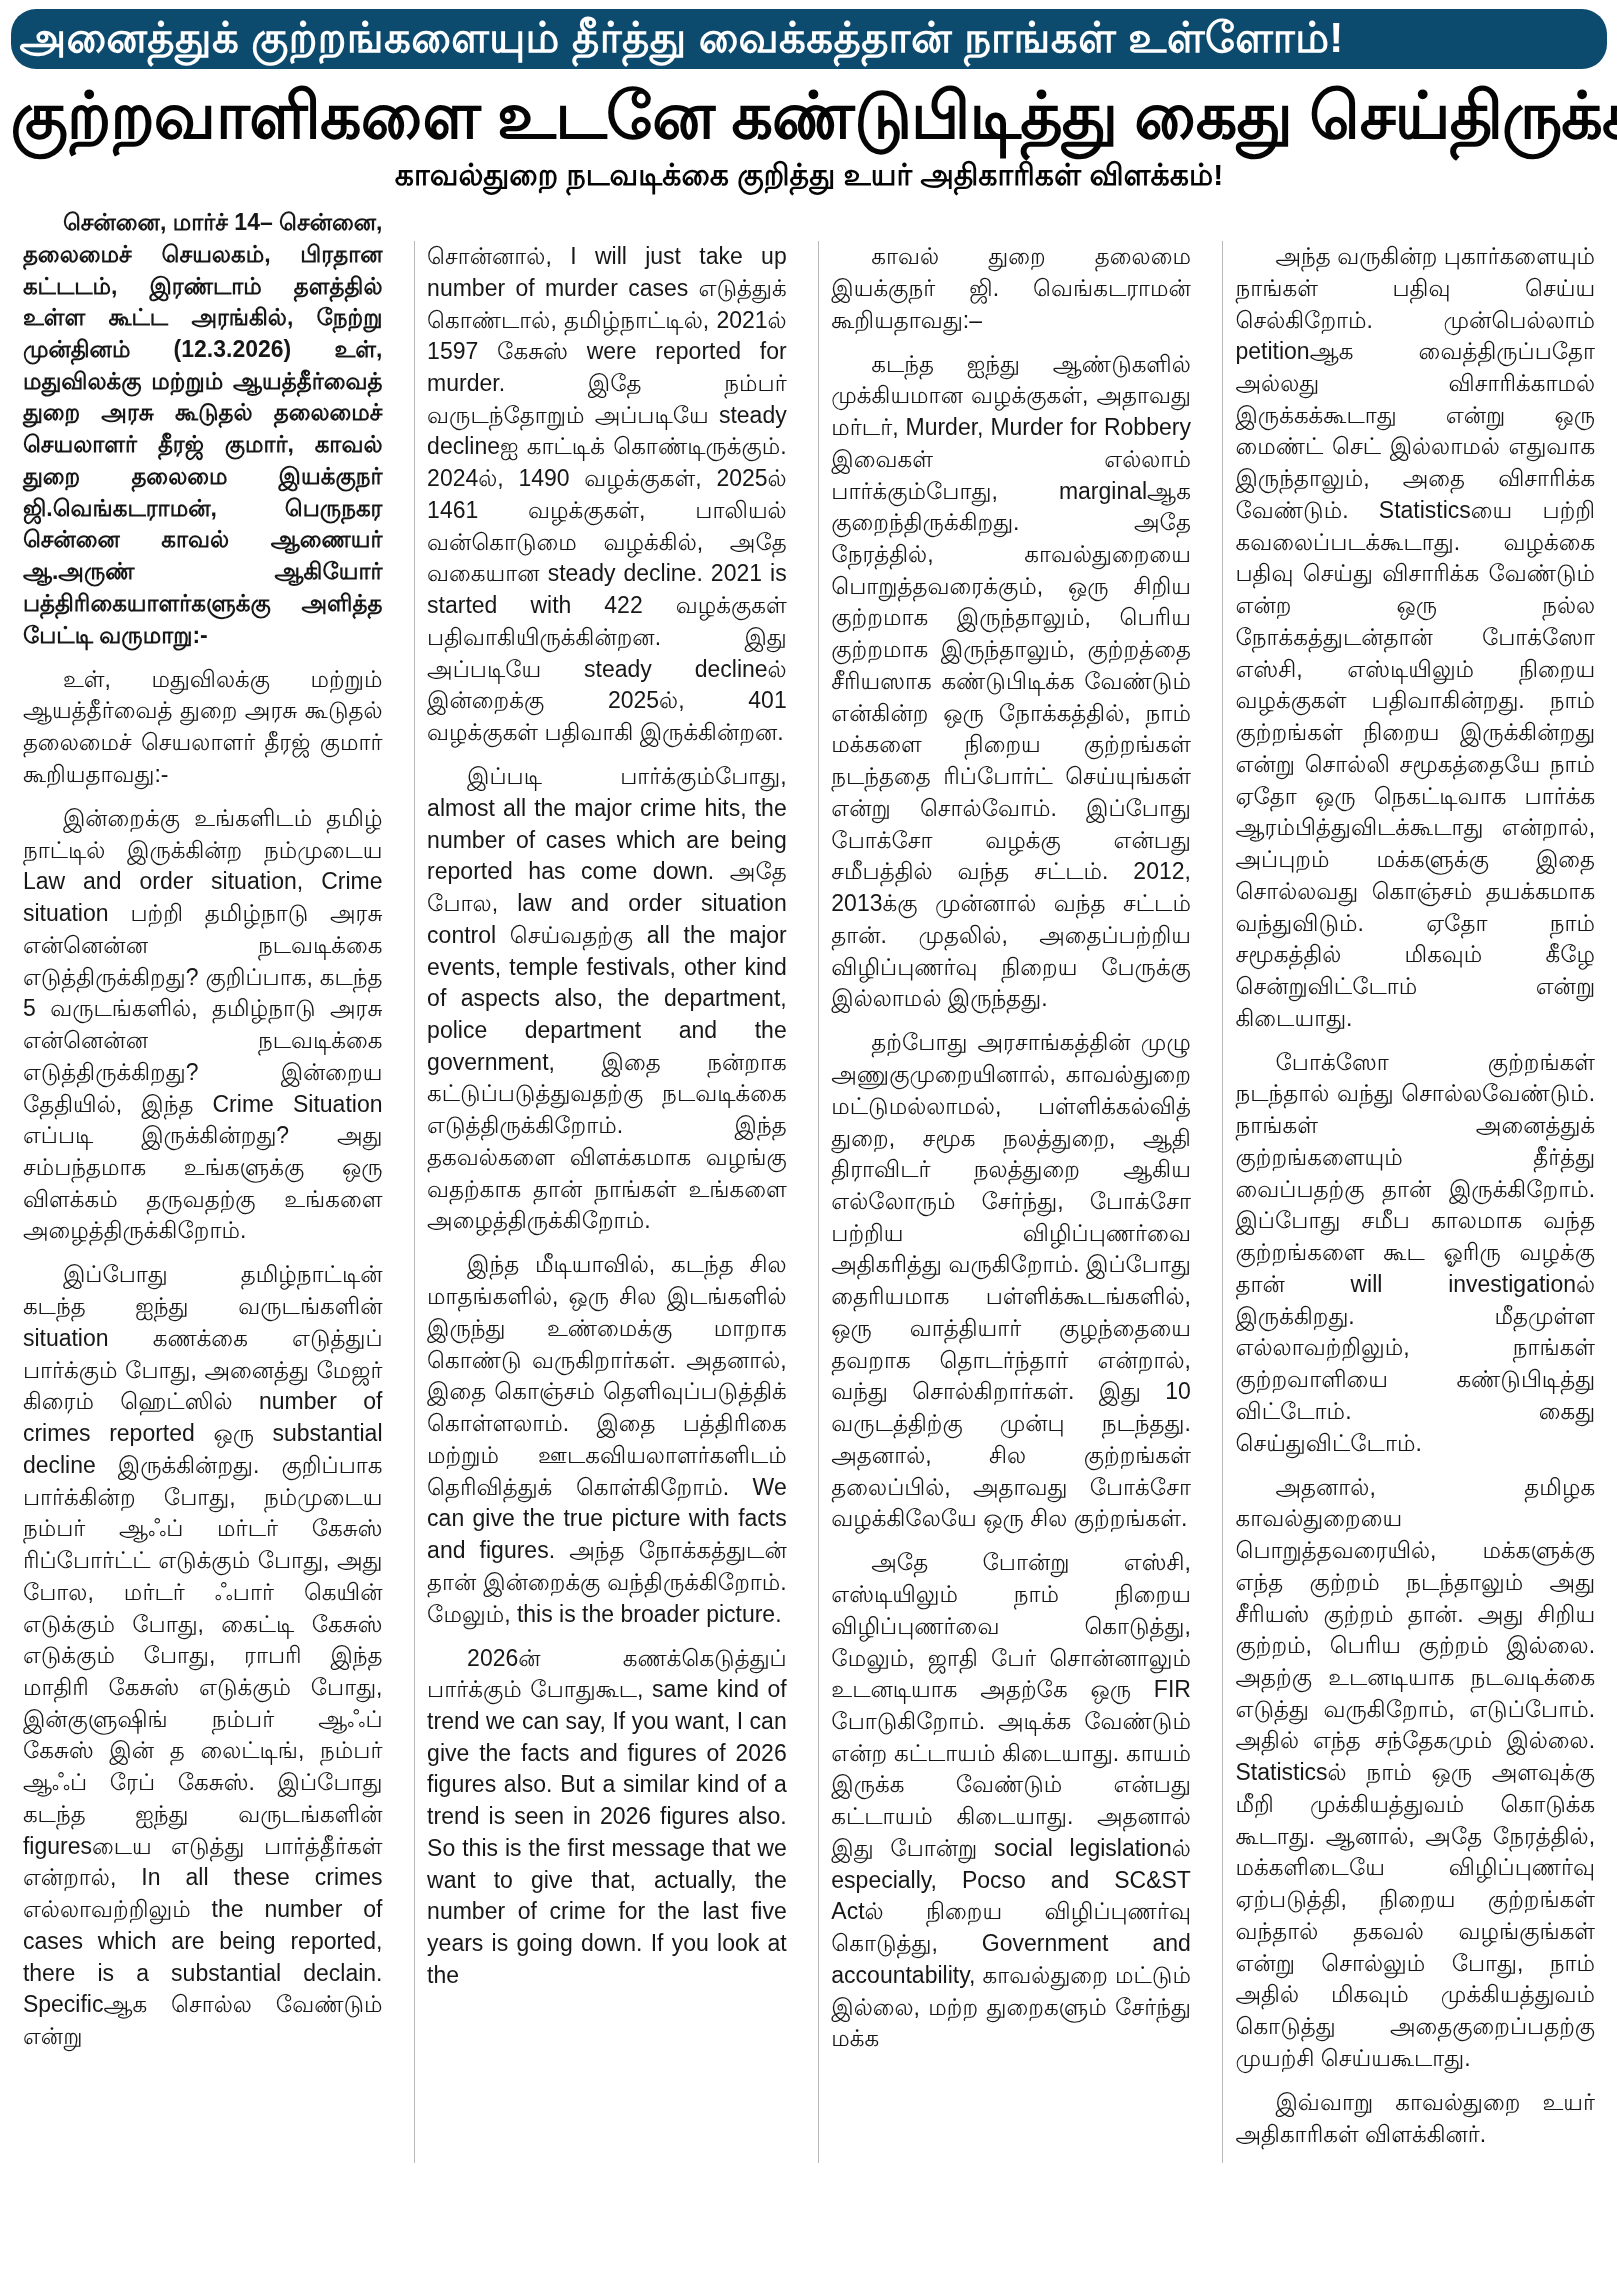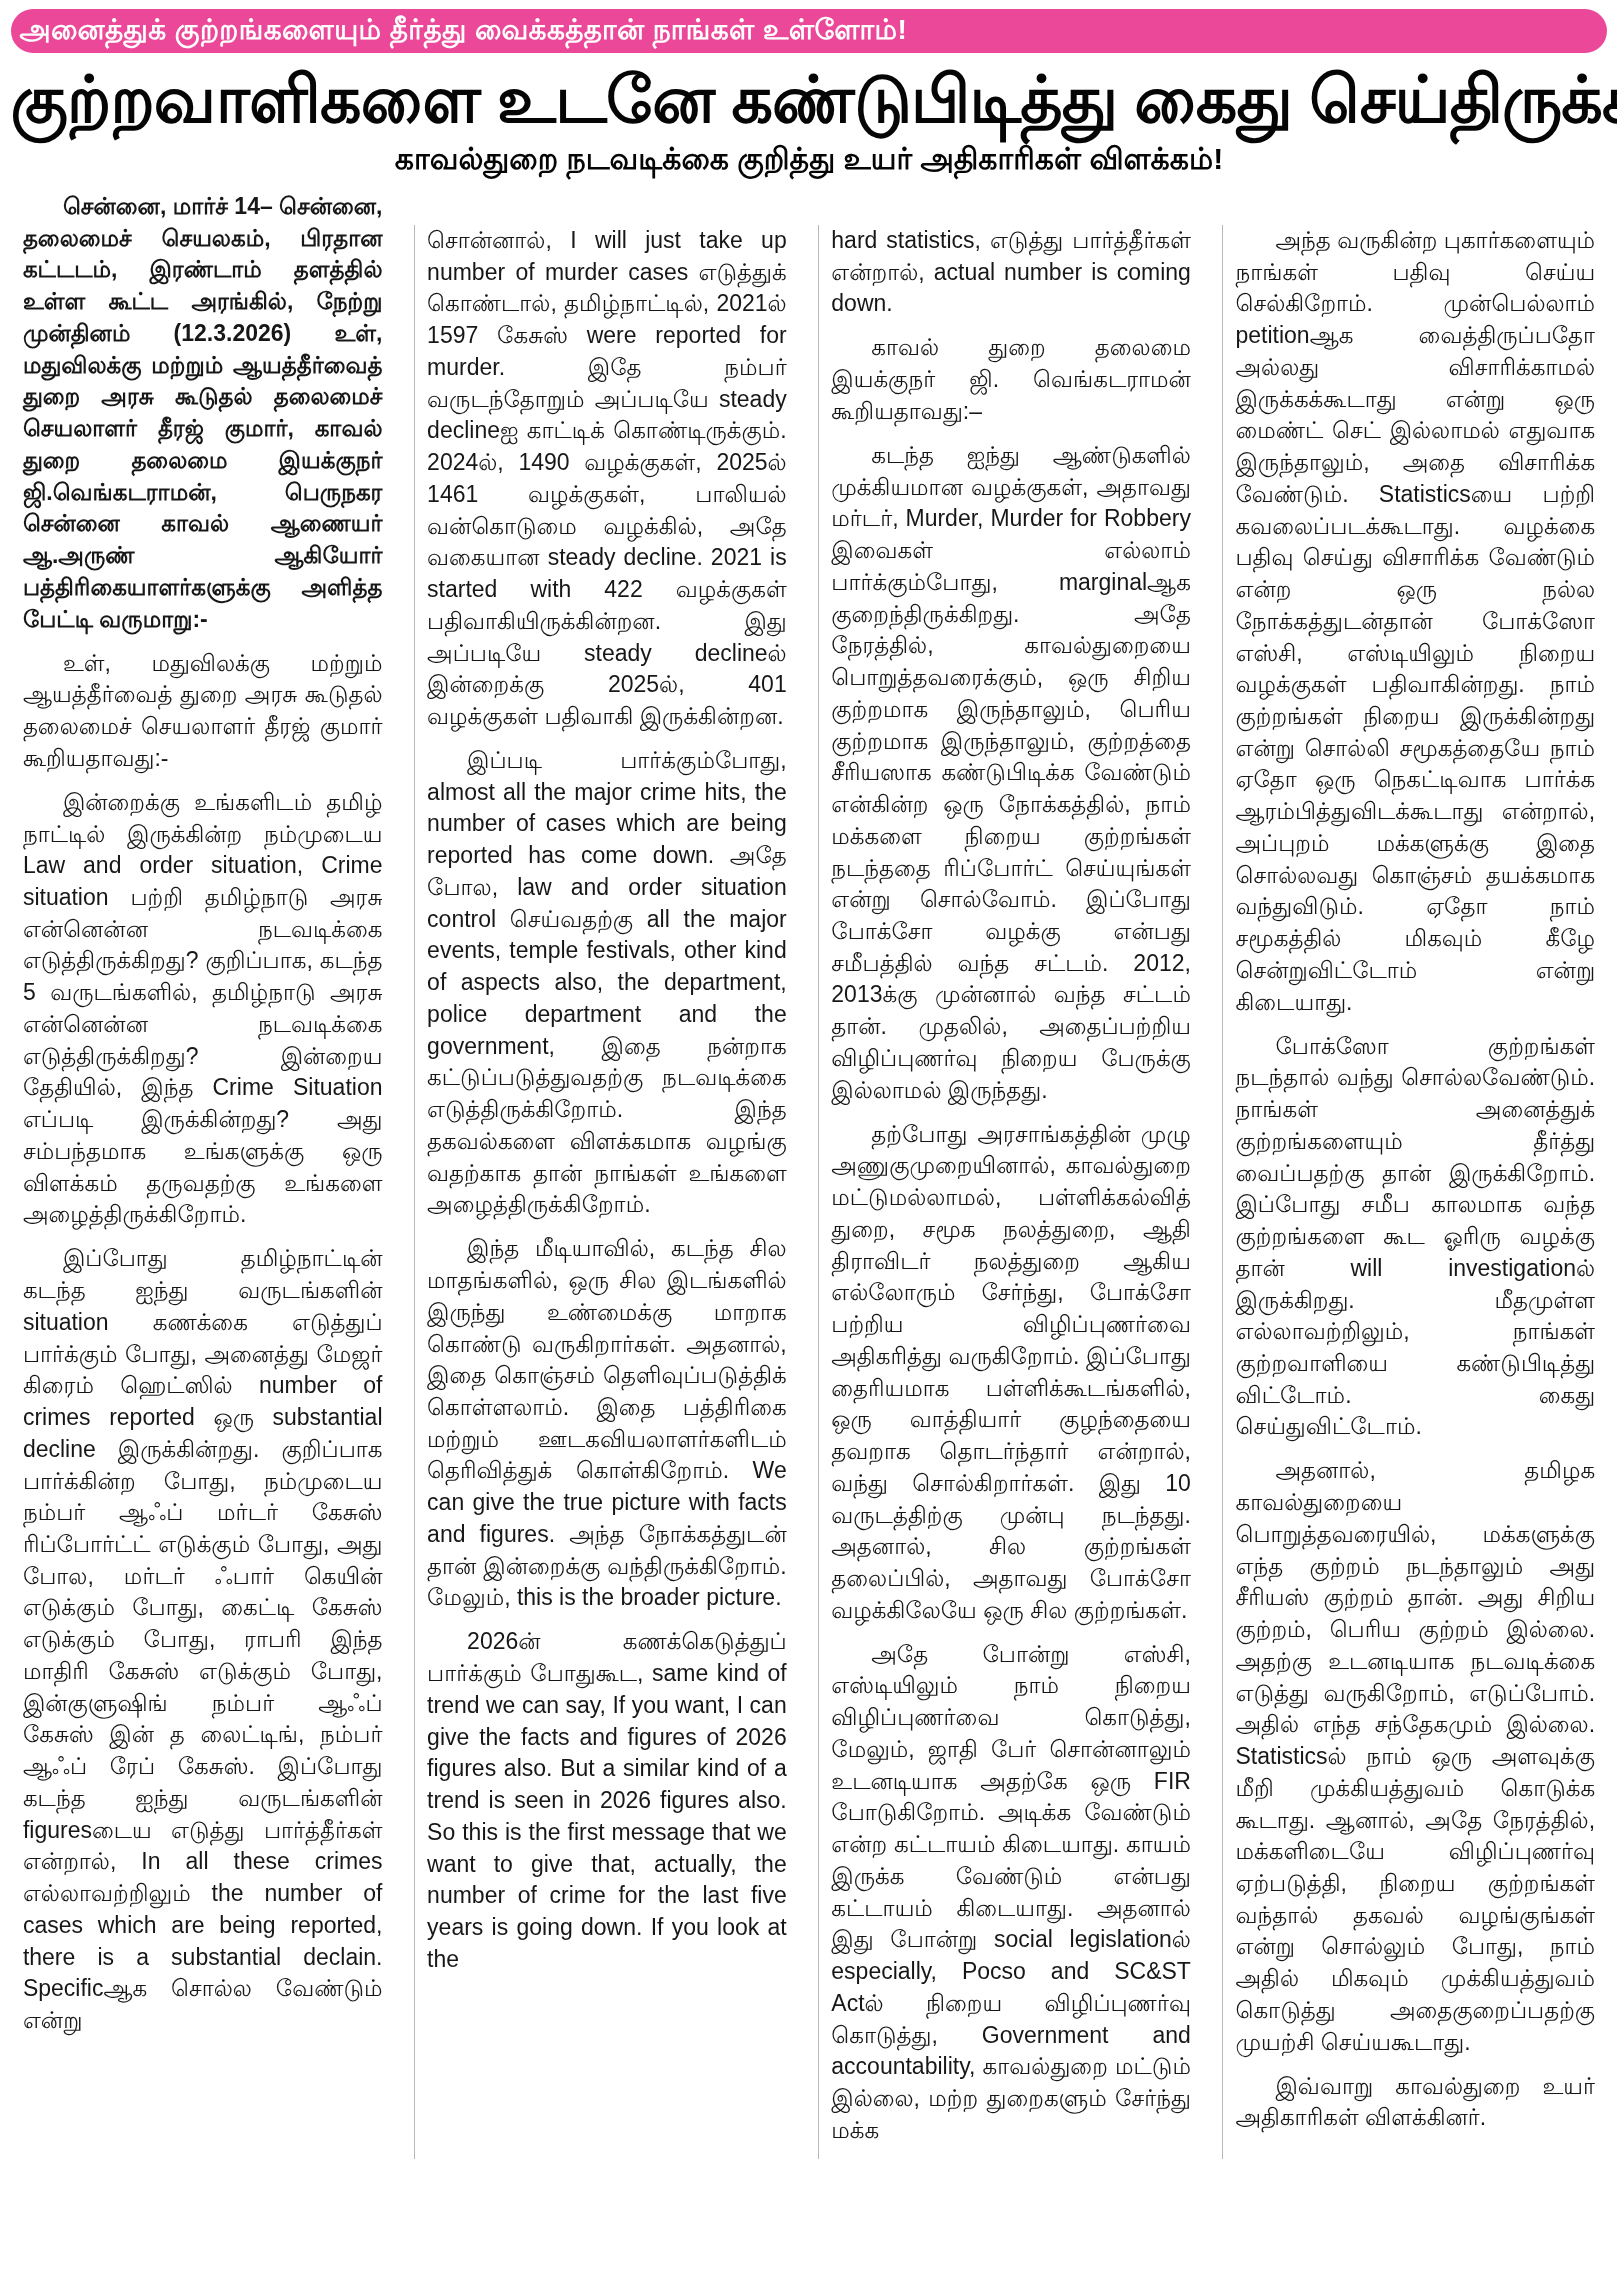--- a/index.html
+++ b/index.html
@@ -14,24 +14,24 @@
   }
   .page {
     width: 1618px;
     height: 2273px;
     box-sizing: border-box;
     padding: 8.8px 10.6px 0 10.6px;
     overflow: hidden;
     background: #ffffff;
   }
   .banner {
-    background: #ec4899;
+    background: #0c4a6e;
     color: #ffffff;
     font-weight: bold;
-    font-size: 28px;
+    font-size: 42px;
     line-height: 1.15;
     padding: 5.3px 12.3px 7px 8.8px;
     letter-spacing: 0.4px;
     border-radius: 25px;
   }
   .headline {
     margin: 12.3px 0 3.5px 0;
     font-size: 65px;
     line-height: 1.04;
     font-weight: 800;
@@ -99,21 +99,20 @@
         <p>இன்றைக்கு உங்களிடம் தமிழ் நாட்டில் இருக்கின்ற நம்முடைய Law and order situation, Crime situation பற்றி தமிழ்நாடு அரசு என்னென்ன நடவடிக்கை எடுத்திருக்கிறது? குறிப்பாக, கடந்த 5 வருடங்களில், தமிழ்நாடு அரசு என்னென்ன நடவடிக்கை எடுத்திருக்கிறது? இன்றைய தேதியில், இந்த Crime Situation எப்படி இருக்கின்றது? அது சம்பந்தமாக உங்களுக்கு ஒரு விளக்கம் தருவதற்கு உங்களை அழைத்திருக்கிறோம்.</p>
         <p>இப்போது தமிழ்நாட்டின் கடந்த ஐந்து வருடங்களின் situation கணக்கை எடுத்துப் பார்க்கும் போது, அனைத்து மேஜர் கிரைம் ஹெட்ஸில் number of crimes reported ஒரு substantial decline இருக்கின்றது. குறிப்பாக பார்க்கின்ற போது, நம்முடைய நம்பர் ஆஃப் மர்டர் கேசுஸ் ரிப்போர்ட்ட் எடுக்கும் போது, அது போல, மர்டர் ஃபார் கெயின் எடுக்கும் போது, கைட்டி கேசுஸ் எடுக்கும் போது, ராபரி இந்த மாதிரி கேசுஸ் எடுக்கும் போது, இன்குளுஷிங் நம்பர் ஆஃப் கேசுஸ் இன் த லைட்டிங், நம்பர் ஆஃப் ரேப் கேசுஸ். இப்போது கடந்த ஐந்து வருடங்களின் figuresடைய எடுத்து பார்த்தீர்கள் என்றால், In all these crimes எல்லாவற்றிலும் the number of cases which are being reported, there is a substantial declain. Specificஆக சொல்ல வேண்டும் என்று</p>
       </div>
     <div class="col">
         <p class="cont">சொன்னால், I will just take up number of murder cases எடுத்துக் கொண்டால், தமிழ்நாட்டில், 2021ல் 1597 கேசுஸ் were reported for murder. இதே நம்பர் வருடந்தோறும் அப்படியே steady declineஐ காட்டிக் கொண்டிருக்கும். 2024ல், 1490 வழக்குகள், 2025ல் 1461 வழக்குகள், பாலியல் வன்கொடுமை வழக்கில், அதே வகையான steady decline. 2021 is started with 422 வழக்குகள் பதிவாகியிருக்கின்றன. இது அப்படியே steady declineல் இன்றைக்கு 2025ல், 401 வழக்குகள் பதிவாகி இருக்கின்றன.</p>
         <p>இப்படி பார்க்கும்போது, almost all the major crime hits, the number of cases which are being reported has come down. அதே போல, law and order situation control செய்வதற்கு all the major events, temple festivals, other kind of aspects also, the department, police department and the government, இதை நன்றாக கட்டுப்படுத்துவதற்கு நடவடிக்கை எடுத்திருக்கிறோம். இந்த தகவல்களை விளக்கமாக வழங்கு வதற்காக தான் நாங்கள் உங்களை அழைத்திருக்கிறோம்.</p>
         <p>இந்த மீடியாவில், கடந்த சில மாதங்களில், ஒரு சில இடங்களில் இருந்து உண்மைக்கு மாறாக கொண்டு வருகிறார்கள். அதனால், இதை கொஞ்சம் தெளிவுப்படுத்திக் கொள்ளலாம். இதை பத்திரிகை மற்றும் ஊடகவியலாளர்களிடம் தெரிவித்துக் கொள்கிறோம். We can give the true picture with facts and figures. அந்த நோக்கத்துடன் தான் இன்றைக்கு வந்திருக்கிறோம். மேலும், this is the broader picture.</p>
         <p>2026ன் கணக்கெடுத்துப் பார்க்கும் போதுகூட, same kind of trend we can say, If you want, I can give the facts and figures of 2026 figures also. But a similar kind of a trend is seen in 2026 figures also. So this is the first message that we want to give that, actually, the number of crime for the last five years is going down. If you look at the</p>
       </div>
     <div class="col">
-        <p class="cont">hard statistics, எடுத்து பார்த்தீர்கள் என்றால், actual number is coming down.</p>
         <p>காவல் துறை தலைமை இயக்குநர் ஜி. வெங்கடராமன் கூறியதாவது:–</p>
         <p>கடந்த ஐந்து ஆண்டுகளில் முக்கியமான வழக்குகள், அதாவது மர்டர், Murder, Murder for Robbery இவைகள் எல்லாம் பார்க்கும்போது, marginalஆக குறைந்திருக்கிறது. அதே நேரத்தில், காவல்துறையை பொறுத்தவரைக்கும், ஒரு சிறிய குற்றமாக இருந்தாலும், பெரிய குற்றமாக இருந்தாலும், குற்றத்தை சீரியஸாக கண்டுபிடிக்க வேண்டும் என்கின்ற ஒரு நோக்கத்தில், நாம் மக்களை நிறைய குற்றங்கள் நடந்ததை ரிப்போர்ட் செய்யுங்கள் என்று சொல்வோம். இப்போது போக்சோ வழக்கு என்பது சமீபத்தில் வந்த சட்டம். 2012, 2013க்கு முன்னால் வந்த சட்டம் தான். முதலில், அதைப்பற்றிய விழிப்புணர்வு நிறைய பேருக்கு இல்லாமல் இருந்தது.</p>
         <p>தற்போது அரசாங்கத்தின் முழு அணுகுமுறையினால், காவல்துறை மட்டுமல்லாமல், பள்ளிக்கல்வித் துறை, சமூக நலத்துறை, ஆதி திராவிடர் நலத்துறை ஆகிய எல்லோரும் சேர்ந்து, போக்சோ பற்றிய விழிப்புணர்வை அதிகரித்து வருகிறோம். இப்போது தைரியமாக பள்ளிக்கூடங்களில், ஒரு வாத்தியார் குழந்தையை தவறாக தொடர்ந்தார் என்றால், வந்து சொல்கிறார்கள். இது 10 வருடத்திற்கு முன்பு நடந்தது. அதனால், சில குற்றங்கள் தலைப்பில், அதாவது போக்சோ வழக்கிலேயே ஒரு சில குற்றங்கள்.</p>
         <p>அதே போன்று எஸ்சி, எஸ்டியிலும் நாம் நிறைய விழிப்புணர்வை கொடுத்து, மேலும், ஜாதி பேர் சொன்னாலும் உடனடியாக அதற்கே ஒரு FIR போடுகிறோம். அடிக்க வேண்டும் என்ற கட்டாயம் கிடையாது. காயம் இருக்க வேண்டும் என்பது கட்டாயம் கிடையாது. அதனால் இது போன்று social legislationல் especially, Pocso and SC&amp;ST Actல் நிறைய விழிப்புணர்வு கொடுத்து, Government and accountability, காவல்துறை மட்டும் இல்லை, மற்ற துறைகளும் சேர்ந்து மக்க</p>
       </div>
     <div class="col">
         <p>அந்த வருகின்ற புகார்களையும் நாங்கள் பதிவு செய்ய செல்கிறோம். முன்பெல்லாம் petitionஆக வைத்திருப்பதோ அல்லது விசாரிக்காமல் இருக்கக்கூடாது என்று ஒரு மைண்ட் செட் இல்லாமல் எதுவாக இருந்தாலும், அதை விசாரிக்க வேண்டும். Statisticsயை பற்றி கவலைப்படக்கூடாது. வழக்கை பதிவு செய்து விசாரிக்க வேண்டும் என்ற ஒரு நல்ல நோக்கத்துடன்தான் போக்ஸோ எஸ்சி, எஸ்டியிலும் நிறைய வழக்குகள் பதிவாகின்றது. நாம் குற்றங்கள் நிறைய இருக்கின்றது என்று சொல்லி சமூகத்தையே நாம் ஏதோ ஒரு நெகட்டிவாக பார்க்க ஆரம்பித்துவிடக்கூடாது என்றால், அப்புறம் மக்களுக்கு இதை சொல்லவது கொஞ்சம் தயக்கமாக வந்துவிடும். ஏதோ நாம் சமூகத்தில் மிகவும் கீழே சென்றுவிட்டோம் என்று கிடையாது.</p>
         <p>போக்ஸோ குற்றங்கள் நடந்தால் வந்து சொல்லவேண்டும். நாங்கள் அனைத்துக் குற்றங்களையும் தீர்த்து வைப்பதற்கு தான் இருக்கிறோம். இப்போது சமீப காலமாக வந்த குற்றங்களை கூட ஓரிரு வழக்கு தான் will investigationல் இருக்கிறது. மீதமுள்ள எல்லாவற்றிலும், நாங்கள் குற்றவாளியை கண்டுபிடித்து விட்டோம். கைது செய்துவிட்டோம்.</p>
         <p>அதனால், தமிழக காவல்துறையை பொறுத்தவரையில், மக்களுக்கு எந்த குற்றம் நடந்தாலும் அது சீரியஸ் குற்றம் தான். அது சிறிய குற்றம், பெரிய குற்றம் இல்லை. அதற்கு உடனடியாக நடவடிக்கை எடுத்து வருகிறோம், எடுப்போம். அதில் எந்த சந்தேகமும் இல்லை. Statisticsல் நாம் ஒரு அளவுக்கு மீறி முக்கியத்துவம் கொடுக்க கூடாது. ஆனால், அதே நேரத்தில், மக்களிடையே விழிப்புணர்வு ஏற்படுத்தி, நிறைய குற்றங்கள் வந்தால் தகவல் வழங்குங்கள் என்று சொல்லும் போது, நாம் அதில் மிகவும் முக்கியத்துவம் கொடுத்து அதைகுறைப்பதற்கு முயற்சி செய்யகூடாது.</p>
         <p>இவ்வாறு காவல்துறை உயர் அதிகாரிகள் விளக்கினர்.</p>

